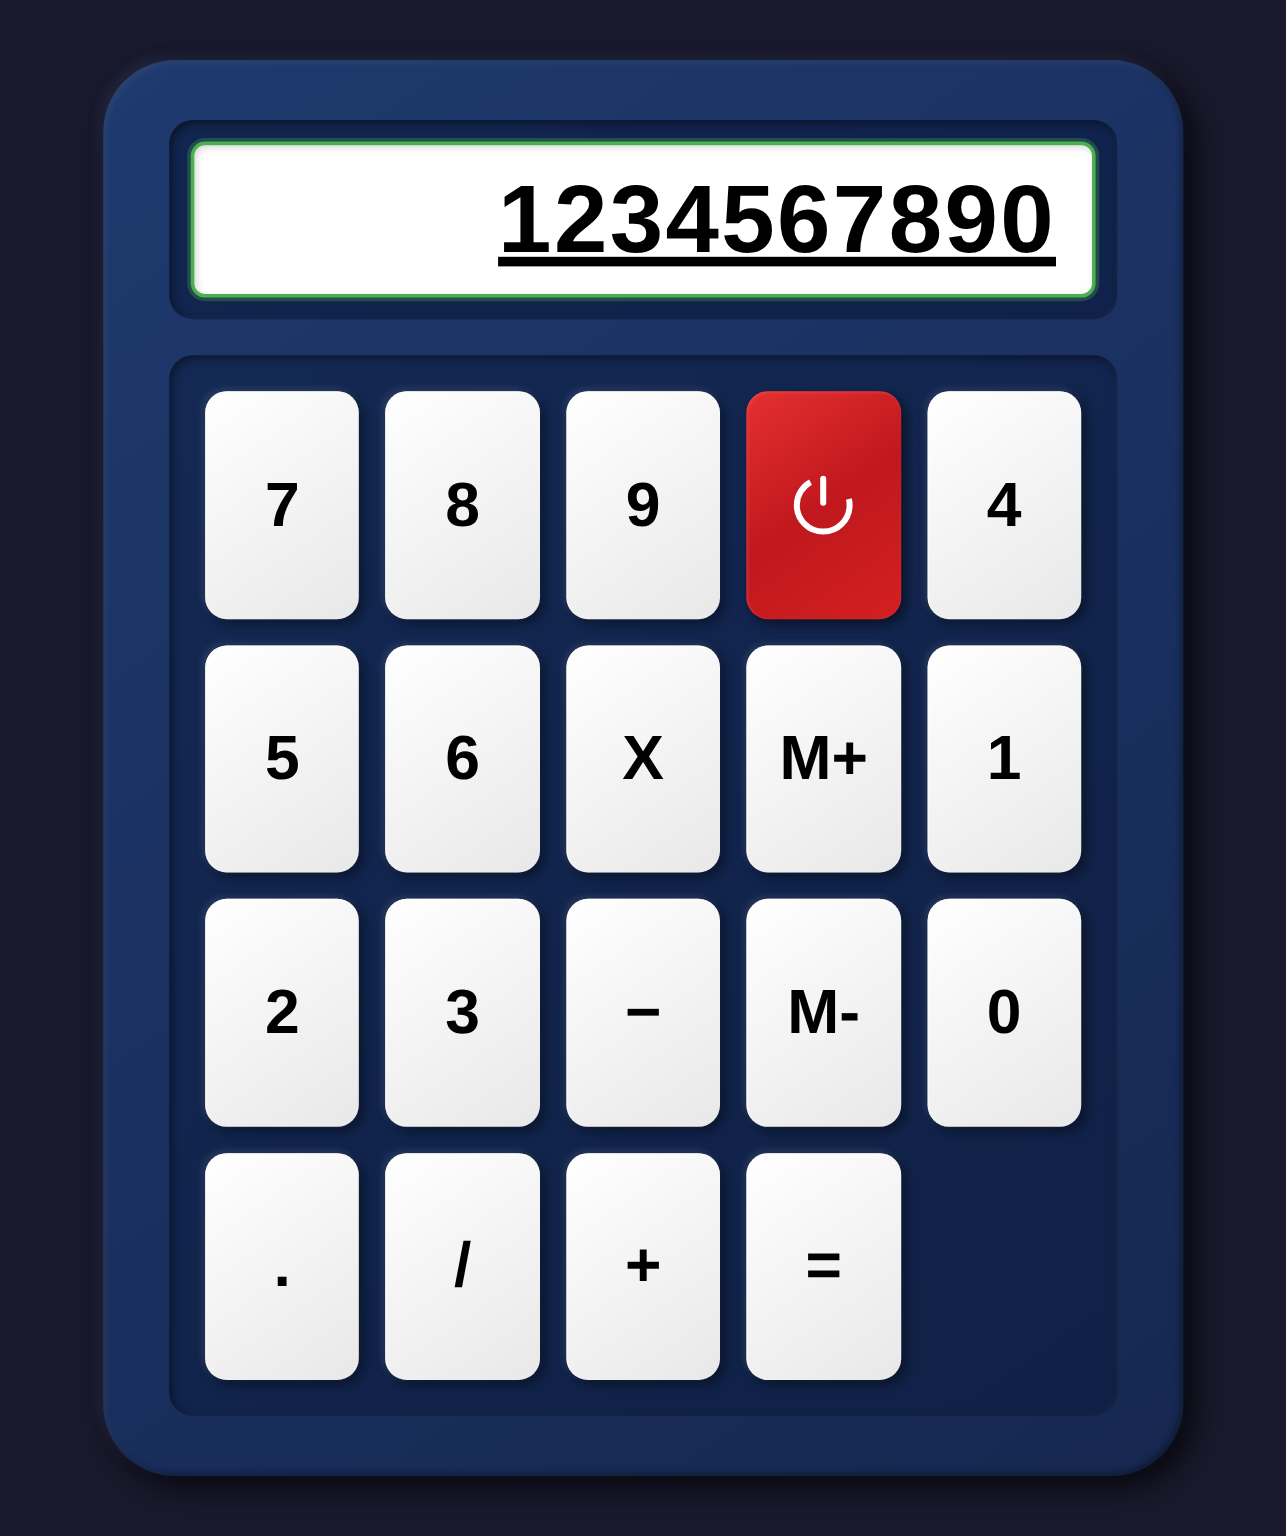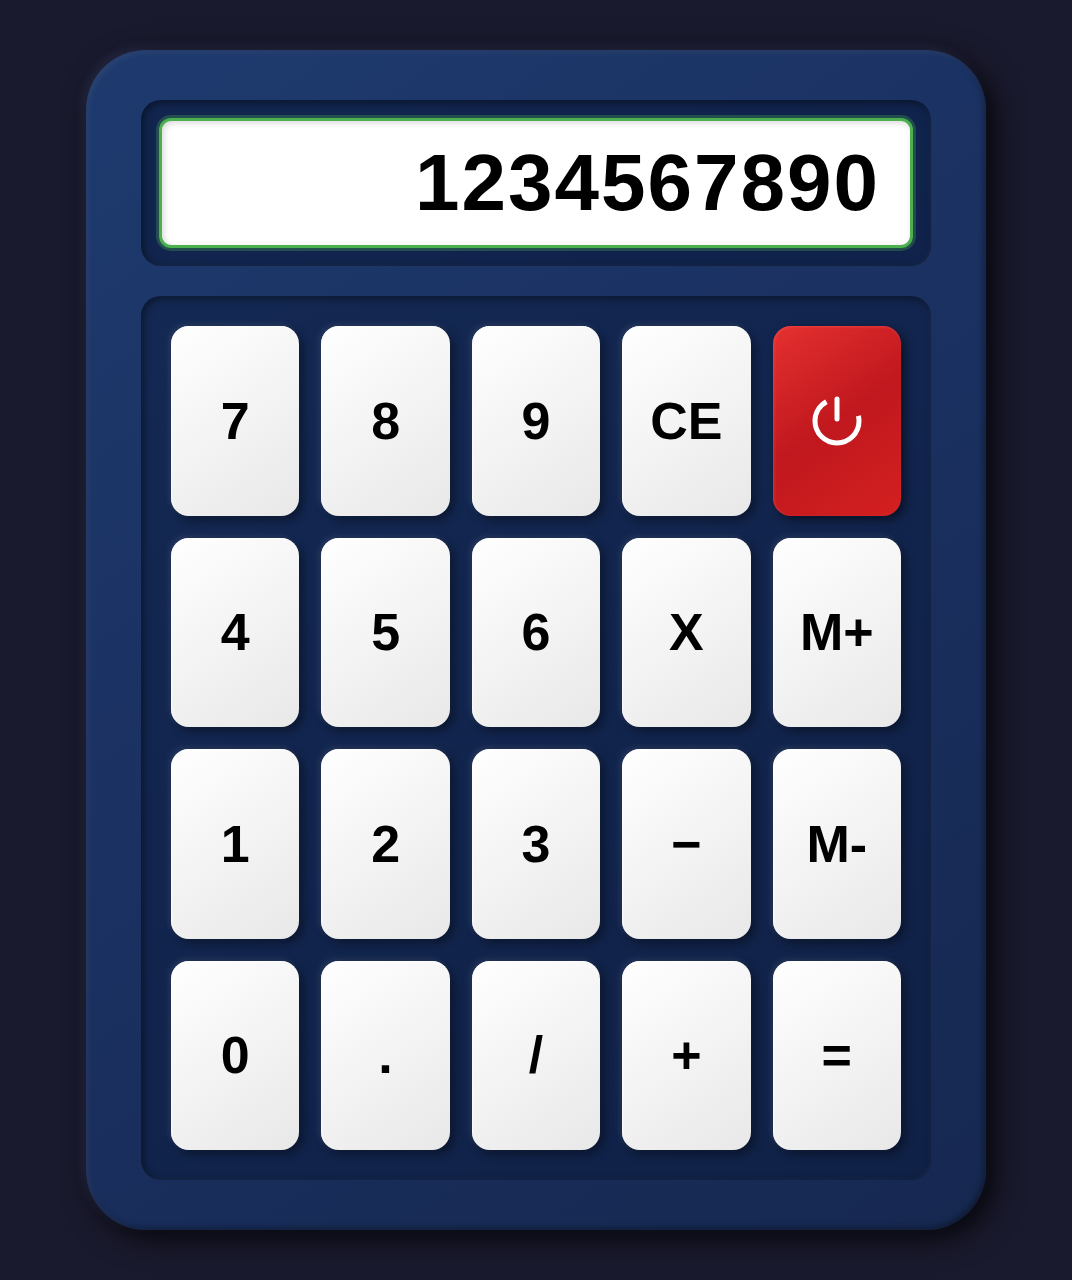--- a/index.html
+++ b/index.html
@@ -51,20 +51,21 @@
       box-shadow:
         inset 2px 2px 6px rgba(0,0,0,0.15),
         0 0 0 3px rgba(76,175,80,0.3);
     }
 
     .display-value {
       font-size: 80px;
       font-weight: 900;
       color: #000000;
       letter-spacing: 2px;
+      text-decoration: underline;
     }
 
     .keypad-wrapper {
       background: rgba(10, 25, 60, 0.5);
       border-radius: 20px;
       padding: 30px;
       flex: 1;
       box-shadow:
         inset 2px 2px 8px rgba(0,0,0,0.5),
         inset -1px -1px 4px rgba(255,255,255,0.05);
@@ -125,23 +126,20 @@
 
       <button class="btn">
         <span>7</span>
       </button>
       <button class="btn">
         <span>8</span>
       </button>
       <button class="btn">
         <span>9</span>
       </button>
-      <button class="btn">
-        <span>CE</span>
-      </button>
       <button class="btn btn-power">
         <svg class="power-icon" viewBox="0 0 60 60" fill="none" xmlns="http://www.w3.org/2000/svg">
           <circle cx="30" cy="30" r="22" stroke="white" stroke-width="5" stroke-dasharray="110 40" stroke-dashoffset="18" fill="none"></circle>
           <line x1="30" y1="8" x2="30" y2="28" stroke="white" stroke-width="5" stroke-linecap="round"></line>
         </svg>
       </button>
 
       <button class="btn">
         <span>4</span>
       </button>

